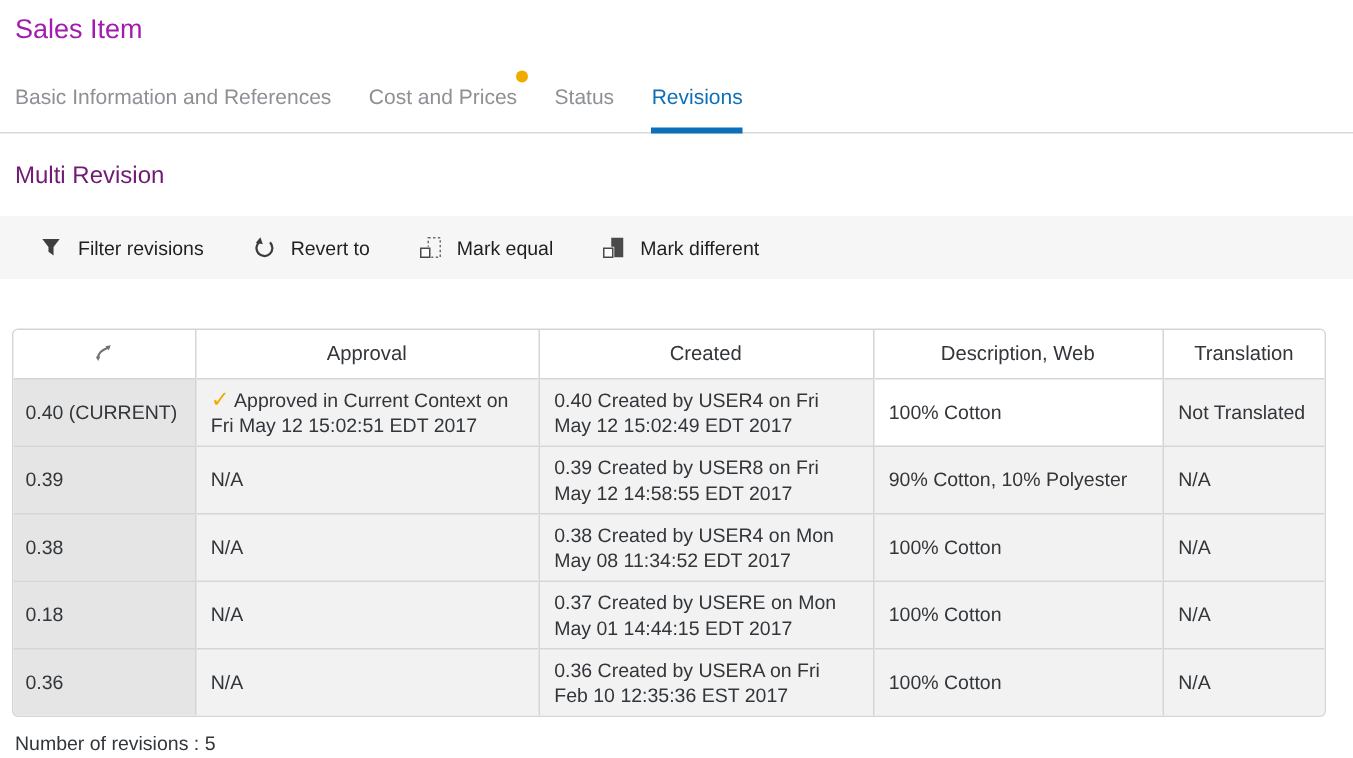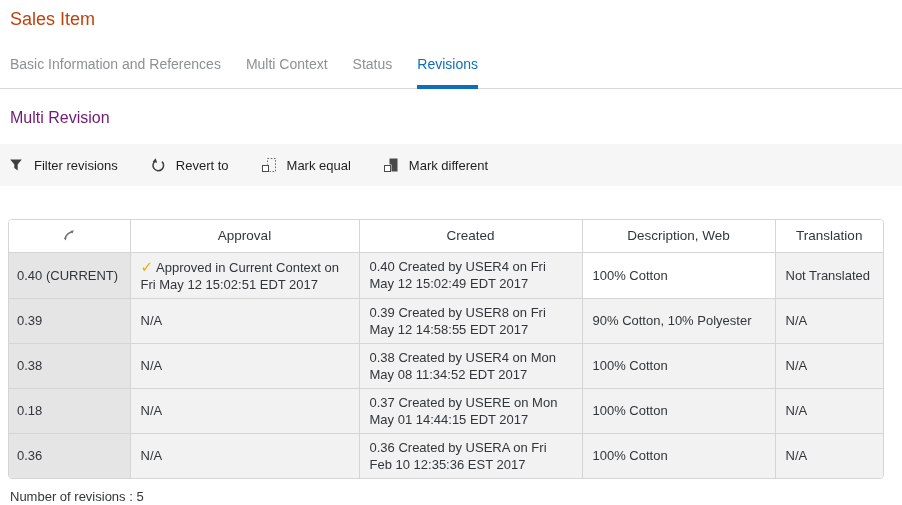--- a/index.html
+++ b/index.html
@@ -4,21 +4,21 @@
 <style>
   * { box-sizing: border-box; margin: 0; padding: 0; }
   html, body { background: #fff; }
   body {
     width: 902px; height: 505px; overflow: hidden; position: relative;
     font-family: "Liberation Sans", "DejaVu Sans", sans-serif;
     color: #32363a;
   }
   .page-title {
     margin: 9px 0 0 10px;
-    font-size: 18px; line-height: 20px; font-weight: 400; color: #c2410c;
+    font-size: 18px; line-height: 20px; font-weight: 400; color: #a21caf;
   }
   
   .tabs {
     display: flex; gap: 25px;
     margin-top: 26px; padding: 0 10px;
     border-bottom: 1px solid #d9d9d9;
   }
   .tab {
     position: relative; font-size: 14px; line-height: 19px;
     color: #8d9094; padding-bottom: 14px; cursor: pointer; white-space: nowrap;
@@ -30,21 +30,21 @@
   }
   .notif-dot {
     position: absolute; top: -8px; right: -7px;
     width: 8px; height: 8px; border-radius: 50%; background: #f0ab00;
   }
   
   .section-title { margin: 20px 0 0 10px; font-size: 16px; font-weight: 400; color: #701a75; }
   
   .toolbar {
     margin-top: 17px; height: 42px; background: #f6f6f6;
-    display: flex; align-items: center; padding: 0 8px; gap: 32px;
+    display: flex; align-items: center; padding: 0 26px; gap: 32px;
   }
   .tb-item { display: flex; align-items: center; gap: 10px; font-size: 13px; color: #1f1f1f; cursor: pointer; }
   .tb-item svg { display: block; }
   
   .table-wrap {
     margin: 33px 18px 0 8px;
     border: 1px solid #d5d5d5; border-radius: 4px; overflow: hidden;
   }
   table { width: 100%; border-collapse: collapse; table-layout: fixed; font-size: 13px; color: #32363a; }
   th {
@@ -65,21 +65,21 @@
   
   .footer-note { margin: 10px 0 0 10px; font-size: 13px; color: #32363a; }
 </style>
 </head>
 <body>
 
 <h1 class="page-title">Sales Item</h1>
 
 <div class="tabs">
   <div class="tab"><span>Basic Information and References</span></div>
-  <div class="tab"><span>Multi Context</span></div>
+  <div class="tab"><span>Cost and Prices</span><span class="notif-dot"></span></div>
   <div class="tab"><span>Status</span></div>
   <div class="tab active"><span>Revisions</span></div>
 </div>
 
 <h2 class="section-title">Multi Revision</h2>
 
 <div class="toolbar">
   <div class="tb-item">
     <span>
       <svg width="16" height="16" viewBox="0 0 16 16">

